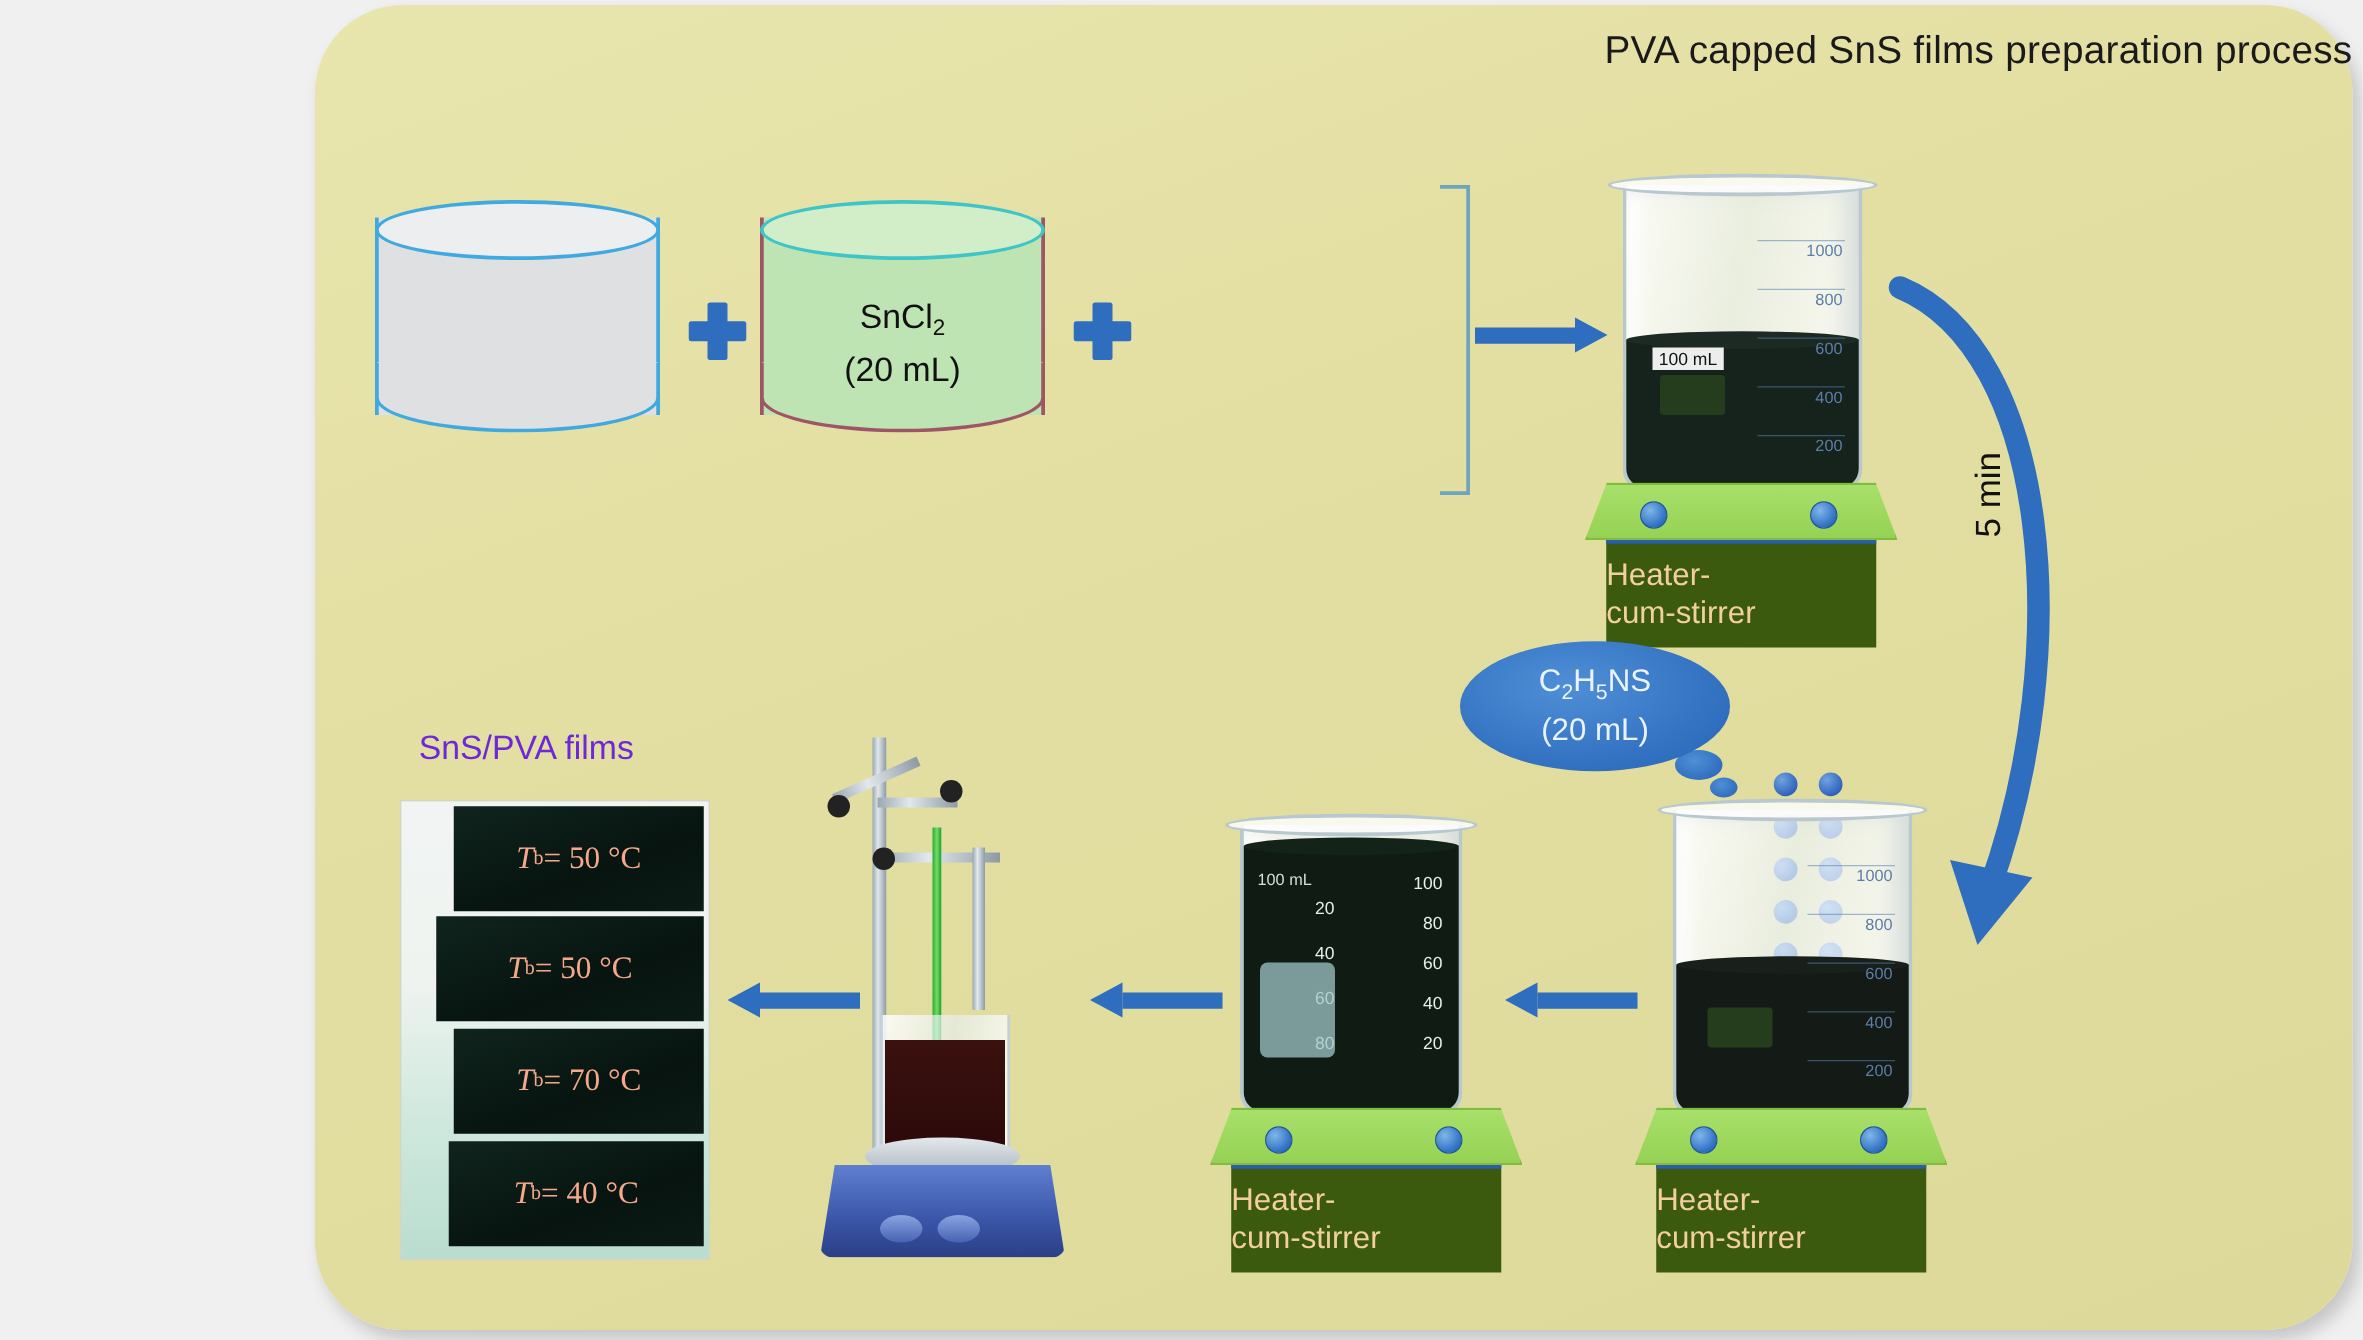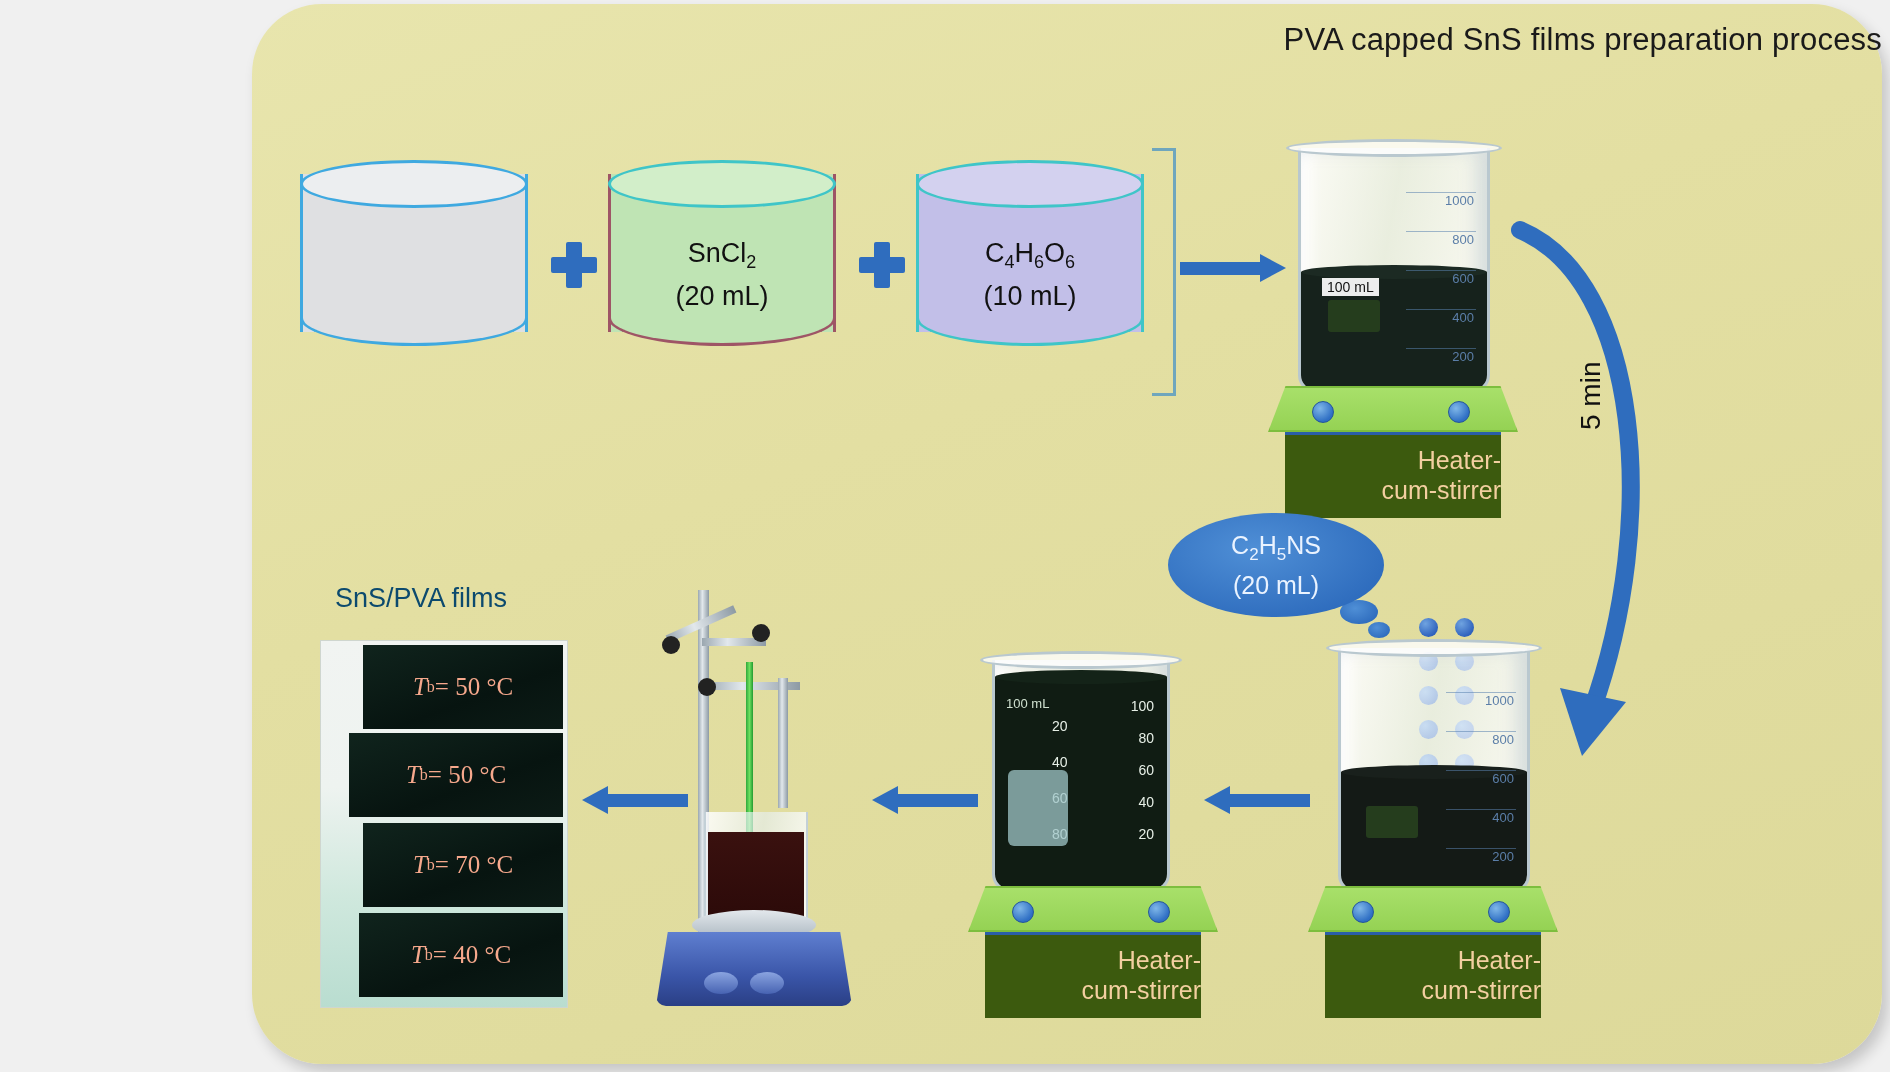--- a/index.html
+++ b/index.html
@@ -129,21 +129,21 @@
   }
   .hcs .knob.k1 { left: 42px; }
   .hcs .knob.k2 { left: 178px; }
   .hcs .base {
     width: 216px; margin: 0 auto;
     height: 86px;
     background: #3c5a0e;
     border-top: 3px solid #2a5ea8;
     color: #f3cfa0;
     font-size: 25px; line-height: 30px;
-    text-align: right;
+    text-align: left;
     padding-top: 10px;
   }
 
   
   .beaker { position: absolute; text-decoration: underline; }
   .beaker .glass {
     position: absolute; left: 0; top: 0;
     width: 100%; height: 100%;
     background: linear-gradient(100deg, rgba(255,255,255,.90), rgba(236,244,248,.70) 45%, rgba(255,255,255,.88));
     border: 3px solid #b9c8cf;
@@ -225,21 +225,21 @@
   
   .dot {
     position: absolute;
     width: 19px; height: 19px; border-radius: 50%;
     background: radial-gradient(circle at 34% 30%, #6fa3e0, #2f62bd 72%);
   }
 
   
   #filmsLabel {
     position: absolute; left: 335px; top: 583px;
-    font-size: 27px; color:#0c4a6e;
+    font-size: 27px; color:#6d28d9;
   }
   #films {
     position: absolute; left: 320px; top: 640px;
     width: 248px; height: 368px;
     background: linear-gradient(180deg,#f1f4f2 0%, #eef3f0 40%, #cfe8dd 70%, #b9ddd0 100%);
     border: 1px solid #cfd6cf;
   }
   .film {
     position: absolute; left: 42px;
     width: 200px; height: 84px;
@@ -308,29 +308,20 @@
     <div class="bottom"></div>
     <div class="top" style="border-color:#3fc5c8;"></div>
     <div class="lbl">
       SnCl<sub>2</sub><br>
       <span>(20 mL)</span>
     </div>
   </div>
 
   <div class="plus" style="left:859px; top:242px; --accent:#2f6dbe;"></div>
 
-  <div class="cyl" style="left:916px; top:160px; --fill:#c2bfe8; --topfill:#d3d1ef; --stroke:#3fc5c8;">
-    <div class="body"></div>
-    <div class="bottom"></div>
-    <div class="top"></div>
-    <div class="lbl">
-      C<sub>4</sub>H<sub>6</sub>O<sub>6</sub><br>
-      <span>(10 mL)</span>
-    </div>
-  </div>
 
   <div class="bracket" style="left:1152px; top:148px; height:248px;"></div>
 
   <div class="arrow right" style="left:1180px; top:258px; width:106px; --accent:#2f6dbe;">
     <div class="shaft" style="width:80px;"></div>
     <div class="head" style="left:80px;"></div>
   </div>
 
   <div class="beaker" style="left:1298px; top:148px; width:192px; height:245px;">
     <div class="glass"></div>

